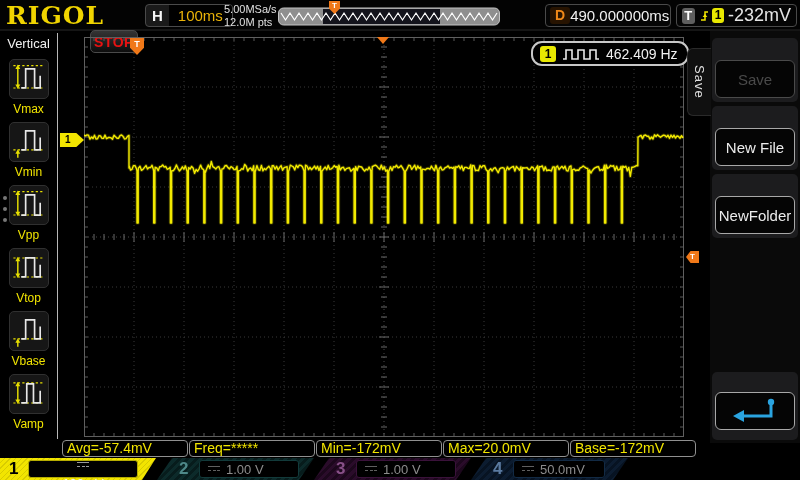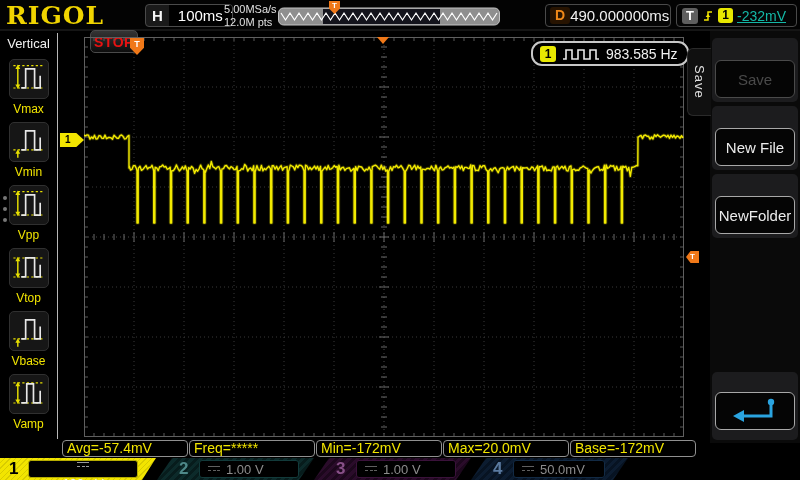--- a/index.html
+++ b/index.html
@@ -10,37 +10,37 @@
   }
   
   .topbar{position:absolute;left:0;top:0;width:800px;height:31px;background:#030303;border-bottom:2px solid #151515;}
   .logo{position:absolute;left:6px;top:1px;font-family:"DejaVu Serif",serif;font-weight:bold;font-size:25px;color:#f0d400;letter-spacing:1px;}
   .stop-btn{position:absolute;left:90px;top:4px;width:48px;height:23px;background:linear-gradient(#343434,#0d0d0d);
     border:1px solid #4a4a4a;border-radius:5px;color:#e81212;font-weight:bold;font-size:14px;
     display:flex;align-items:center;justify-content:center;letter-spacing:.5px;margin-top:26px;}
   .h-group{position:absolute;left:145px;top:4px;height:23px;display:flex;align-items:stretch;
     border:1px solid #4a4a4a;border-radius:4px;background:#1a1a1a;overflow:hidden;}
   .h-label{padding:0 6px;font-weight:bold;font-size:15px;color:#f5f5f5;display:flex;align-items:center;}
-  .h-value{background:#000;padding:0 9px;font-size:15px;color:#ffffff;display:flex;align-items:center;}
+  .h-value{background:#000;padding:0 9px;font-size:15px;color:#eab308;display:flex;align-items:center;}
   .rate{position:absolute;left:224px;top:3px;font-size:11px;line-height:13px;color:#e0e0e0;}
   .preview{position:absolute;left:278px;top:7px;}
   .mini-t-flag{position:absolute;left:329px;top:1px;width:11px;height:13px;background:#f07818;
     clip-path:polygon(0 0,100% 0,100% 58%,50% 100%,0 58%);color:#fff;font-size:8px;font-weight:bold;
     text-align:center;line-height:10px;}
   .d-group{position:absolute;left:545px;top:4px;width:126px;height:23px;border:1px solid #4a4a4a;border-radius:4px;
     background:#050505;display:flex;align-items:center;padding:0 4px;}
   .d-label{background:#271300;color:#f08818;font-weight:bold;font-size:14px;border-radius:3px;padding:0 5px;height:17px;line-height:17px;}
   .d-value{flex:1;text-align:center;font-size:15px;color:#f0f0f0;}
   .t-group{position:absolute;left:676px;top:4px;width:121px;height:23px;border:1px solid #4a4a4a;border-radius:4px;
     background:#050505;display:flex;align-items:center;gap:4px;padding:0 5px;}
   .t-label{background:#5f5f5f;color:#fff;font-weight:bold;font-size:13px;border-radius:3px;width:16px;height:16px;
     text-align:center;line-height:16px;}
   .t-ch-badge{background:#e8e800;color:#000;font-weight:bold;font-size:12px;border-radius:3px;width:15px;height:15px;
     text-align:center;line-height:15px;}
-  .t-value{color:#14b8a6;font-size:14px;text-decoration:underline;}
+  .t-value{color:#e5e5e5;font-size:18px;}
   
   .left-menu{position:absolute;left:0;top:31px;width:57px;height:412px;background:#000;}
   .left-menu-title{position:absolute;left:0;top:5px;width:100%;text-align:center;font-size:13px;color:#f0f0f0;}
   .menu-sep{position:absolute;left:57px;top:33px;width:1px;height:406px;background:#b8b8b8;}
   .lm-item{position:absolute;left:0;width:57px;height:62px;text-align:center;cursor:default;}
   .lm-icon{display:inline-block;width:40px;height:40px;background:#161616;border:1px solid #303030;border-radius:5px;}
   .lm-label{display:block;margin-top:0px;font-size:12px;color:#f2e500;}
   .page-dots{position:absolute;left:3px;top:196px;}
   .page-dots span{display:block;width:4px;height:4px;border-radius:50%;background:#777;margin-bottom:7px;}
   
@@ -519,21 +519,21 @@
   <div class="ch1-marker">1</div>
   <div class="t-flag-top">T</div>
   <div class="center-tri"></div>
   <div class="t-flag-right">T</div>
 
   <div class="freq-counter">
     <span class="fc-badge">1</span>
     <svg width="40" height="16">
       <path d="M2,13 H5 V4 H11 V13 H17 V4 H23 V13 H29 V4 H35 V13 H38" stroke="#e8e8e8" stroke-width="1.6" fill="none"></path>
     </svg>
-    <span class="fc-value">983.585 Hz</span>
+    <span class="fc-value">462.409 Hz</span>
   </div>
 
   <div class="right-col"></div>
   <div class="menu-tab">
     <span>Save</span>
   </div>
   <div class="rm-slot" style="top:38px">
     <div class="rm-btn disabled">Save</div>
   </div>
   <div class="rm-slot" style="top:106px">

